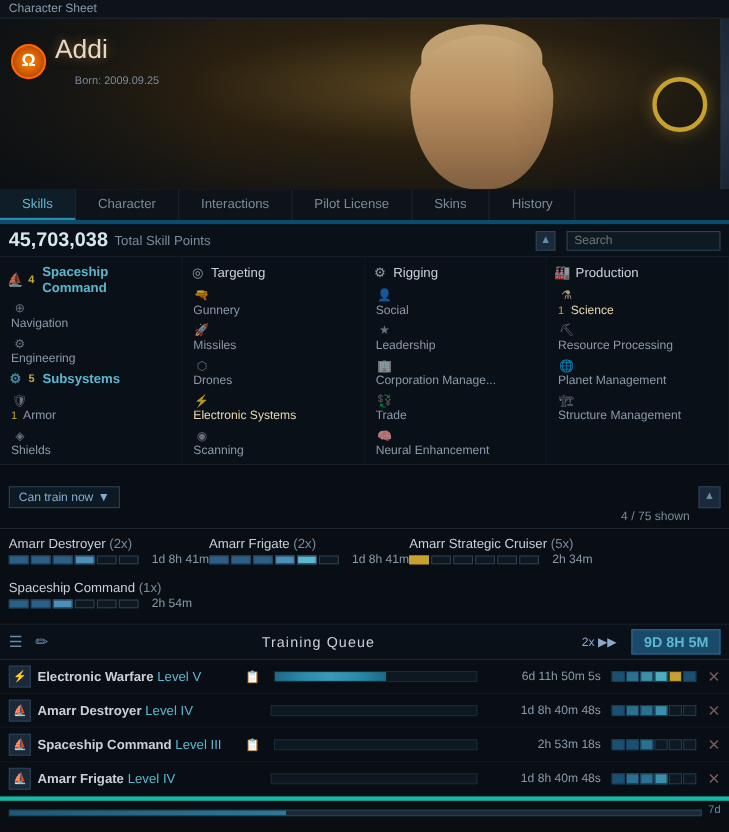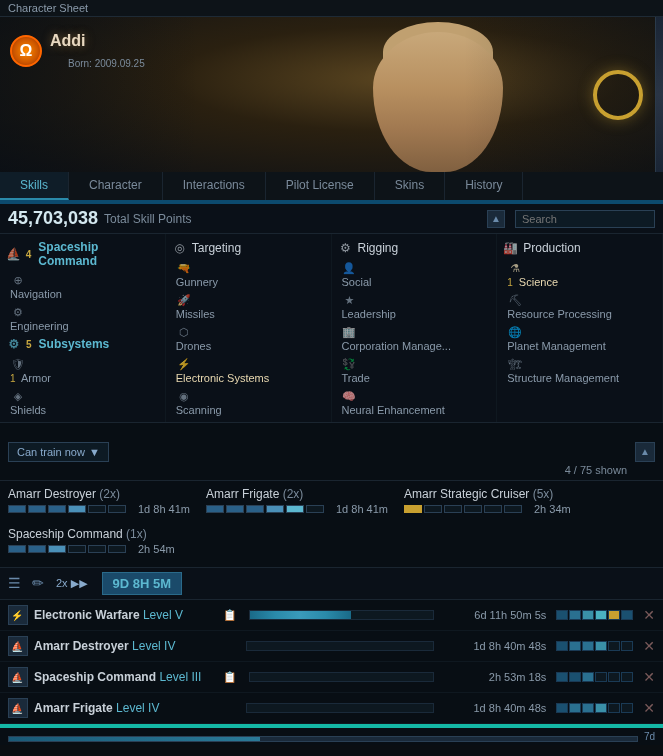--- a/index.html
+++ b/index.html
@@ -88,22 +88,22 @@
       color: #fff;
       font-weight: bold;
       margin-right: 8px;
     }
     .char-name-block {
       display: flex;
       align-items: center;
       margin-bottom: 4px;
     }
     .char-name {
-      font-size: 16px;
-      font-weight: bold;
+      font-size: 24px;
+      font-weight: normal;
       color: #e8d8c0;
       text-shadow: 0 0 10px rgba(200,150,80,0.5);
     }
     .char-born {
       font-size: 10px;
       color: #7a8a9a;
       margin-left: 18px;
       margin-top: 8px;
     }
 
@@ -631,21 +631,21 @@
   <div class="filter-dropdown">
     <span>Can train now</span>
     <span>▼</span>
   </div>
   <span class="filter-count">4 / 75 shown</span>
   <div class="sort-btn">▲</div>
 </div>
 
 <div class="skill-items-section">
 
-  <div style="display:flex; gap: 16px; margin-bottom: 6px;">
+  <div style="display:flex; margin-bottom: 6px;">
     <div class="skill-train-item">
       <div>
         <div>
           <span style="color:#c8d0d8">Amarr Destroyer</span> <span style="color:#7a8a9a">(2x)</span>
         </div>
         <div style="display:flex; align-items:center; gap:4px; margin-top:2px;">
           <div class="skill-bars">
             <div class="skill-bar filled-blue"></div>
             <div class="skill-bar filled-blue"></div>
             <div class="skill-bar filled-blue"></div>
@@ -715,20 +715,21 @@
           <span class="skill-time">2h 54m</span>
         </div>
       </div>
     </div>
   </div>
 </div>
 
 <div class="queue-header">
   <div class="queue-icon">☰</div>
   <div class="queue-icon" style="cursor:pointer;">✏</div>
+  <div class="queue-title">Training Queue</div>
   <span class="queue-multiplier">2x ▶▶</span>
   <div class="queue-time-badge">9D 8H 5M</div>
 </div>
 
 <div class="queue-items">
 
   <div class="queue-item">
     <div class="queue-item-icon">⚡</div>
     <div class="queue-item-name">
       <span style="color:#c8d0d8; font-weight:bold;">Electronic Warfare</span>

